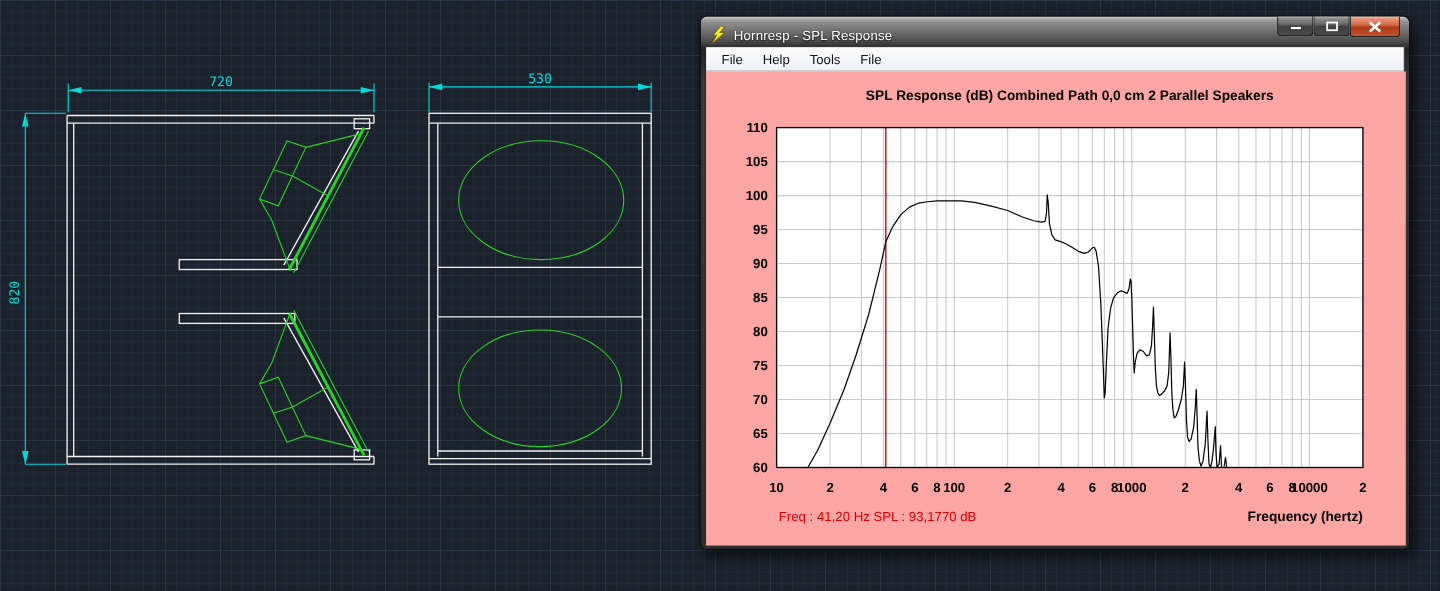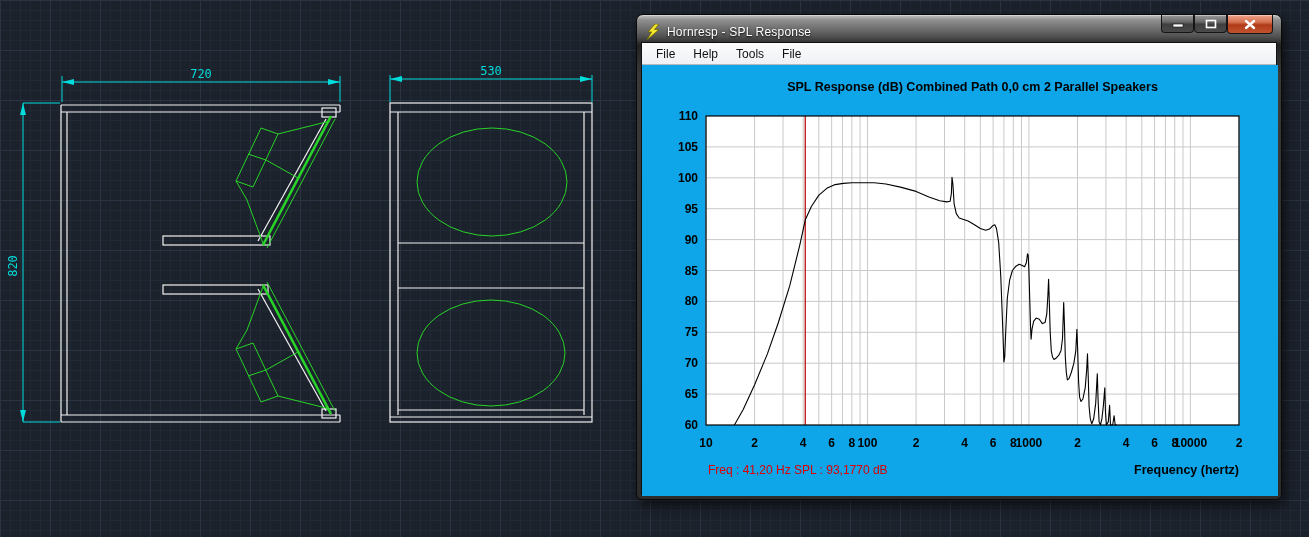--- a/index.html
+++ b/index.html
@@ -43,21 +43,21 @@
   .window-inner{
     position:absolute;left:4px;right:4px;top:27px;bottom:4px;
     border:1px solid #101010;background:#ececec;
   }
   .menubar{
     height:22px;background:linear-gradient(180deg,#fcfcfc,#eef1f5);
     border-bottom:1px solid #b9b9b9;display:flex;align-items:center;
     padding-left:5px;font-size:12px;color:#111;
   }
   .menu-item{padding:3px 9px;cursor:default;}
-  .client{position:relative;width:636px;height:431px;background:#0ea5e9;}
+  .client{position:relative;width:636px;height:431px;background:#fca5a5;}
   #chart-svg{position:absolute;left:0;top:0;}
 </style>
 </head>
 <body>
 
 <div class="screen">
 
   <svg id="cad-svg" width="620" height="537">
       <line x1="61" y1="105" x2="340" y2="105" stroke="#f2f2f2" stroke-width="1.2" fill="none"></line>
       <line x1="61" y1="112" x2="340" y2="112" stroke="#f2f2f2" stroke-width="1.2" fill="none"></line>

